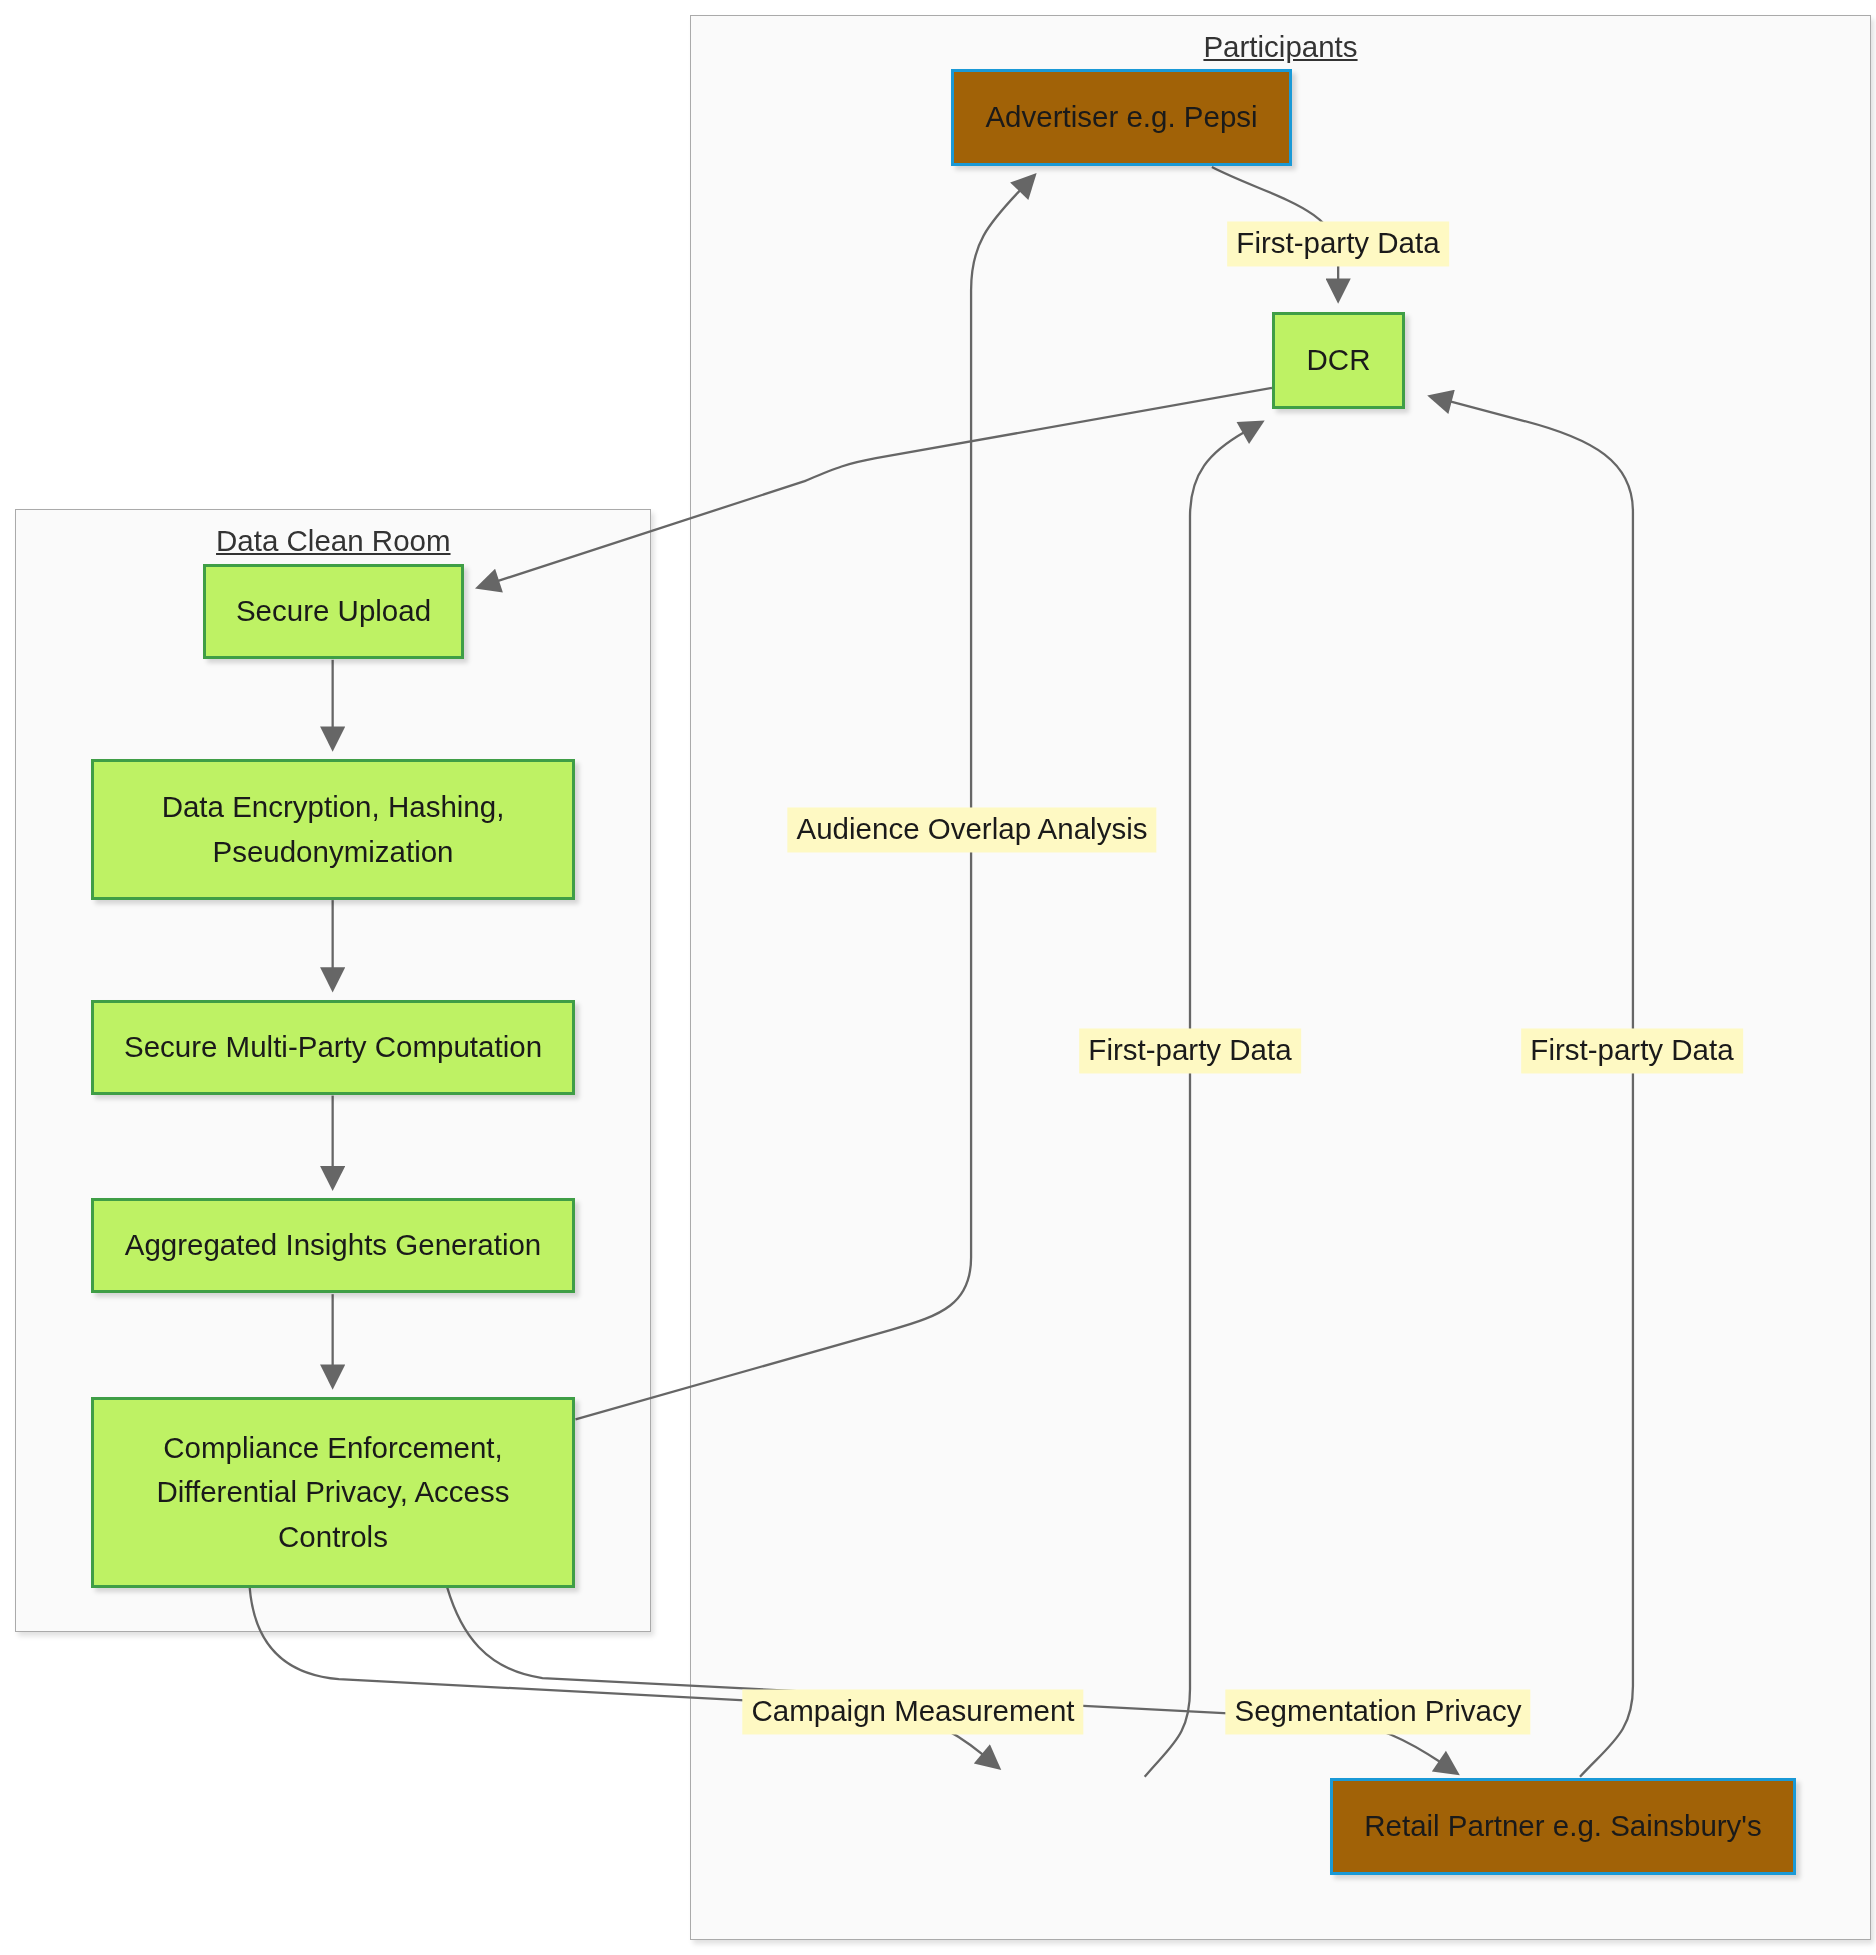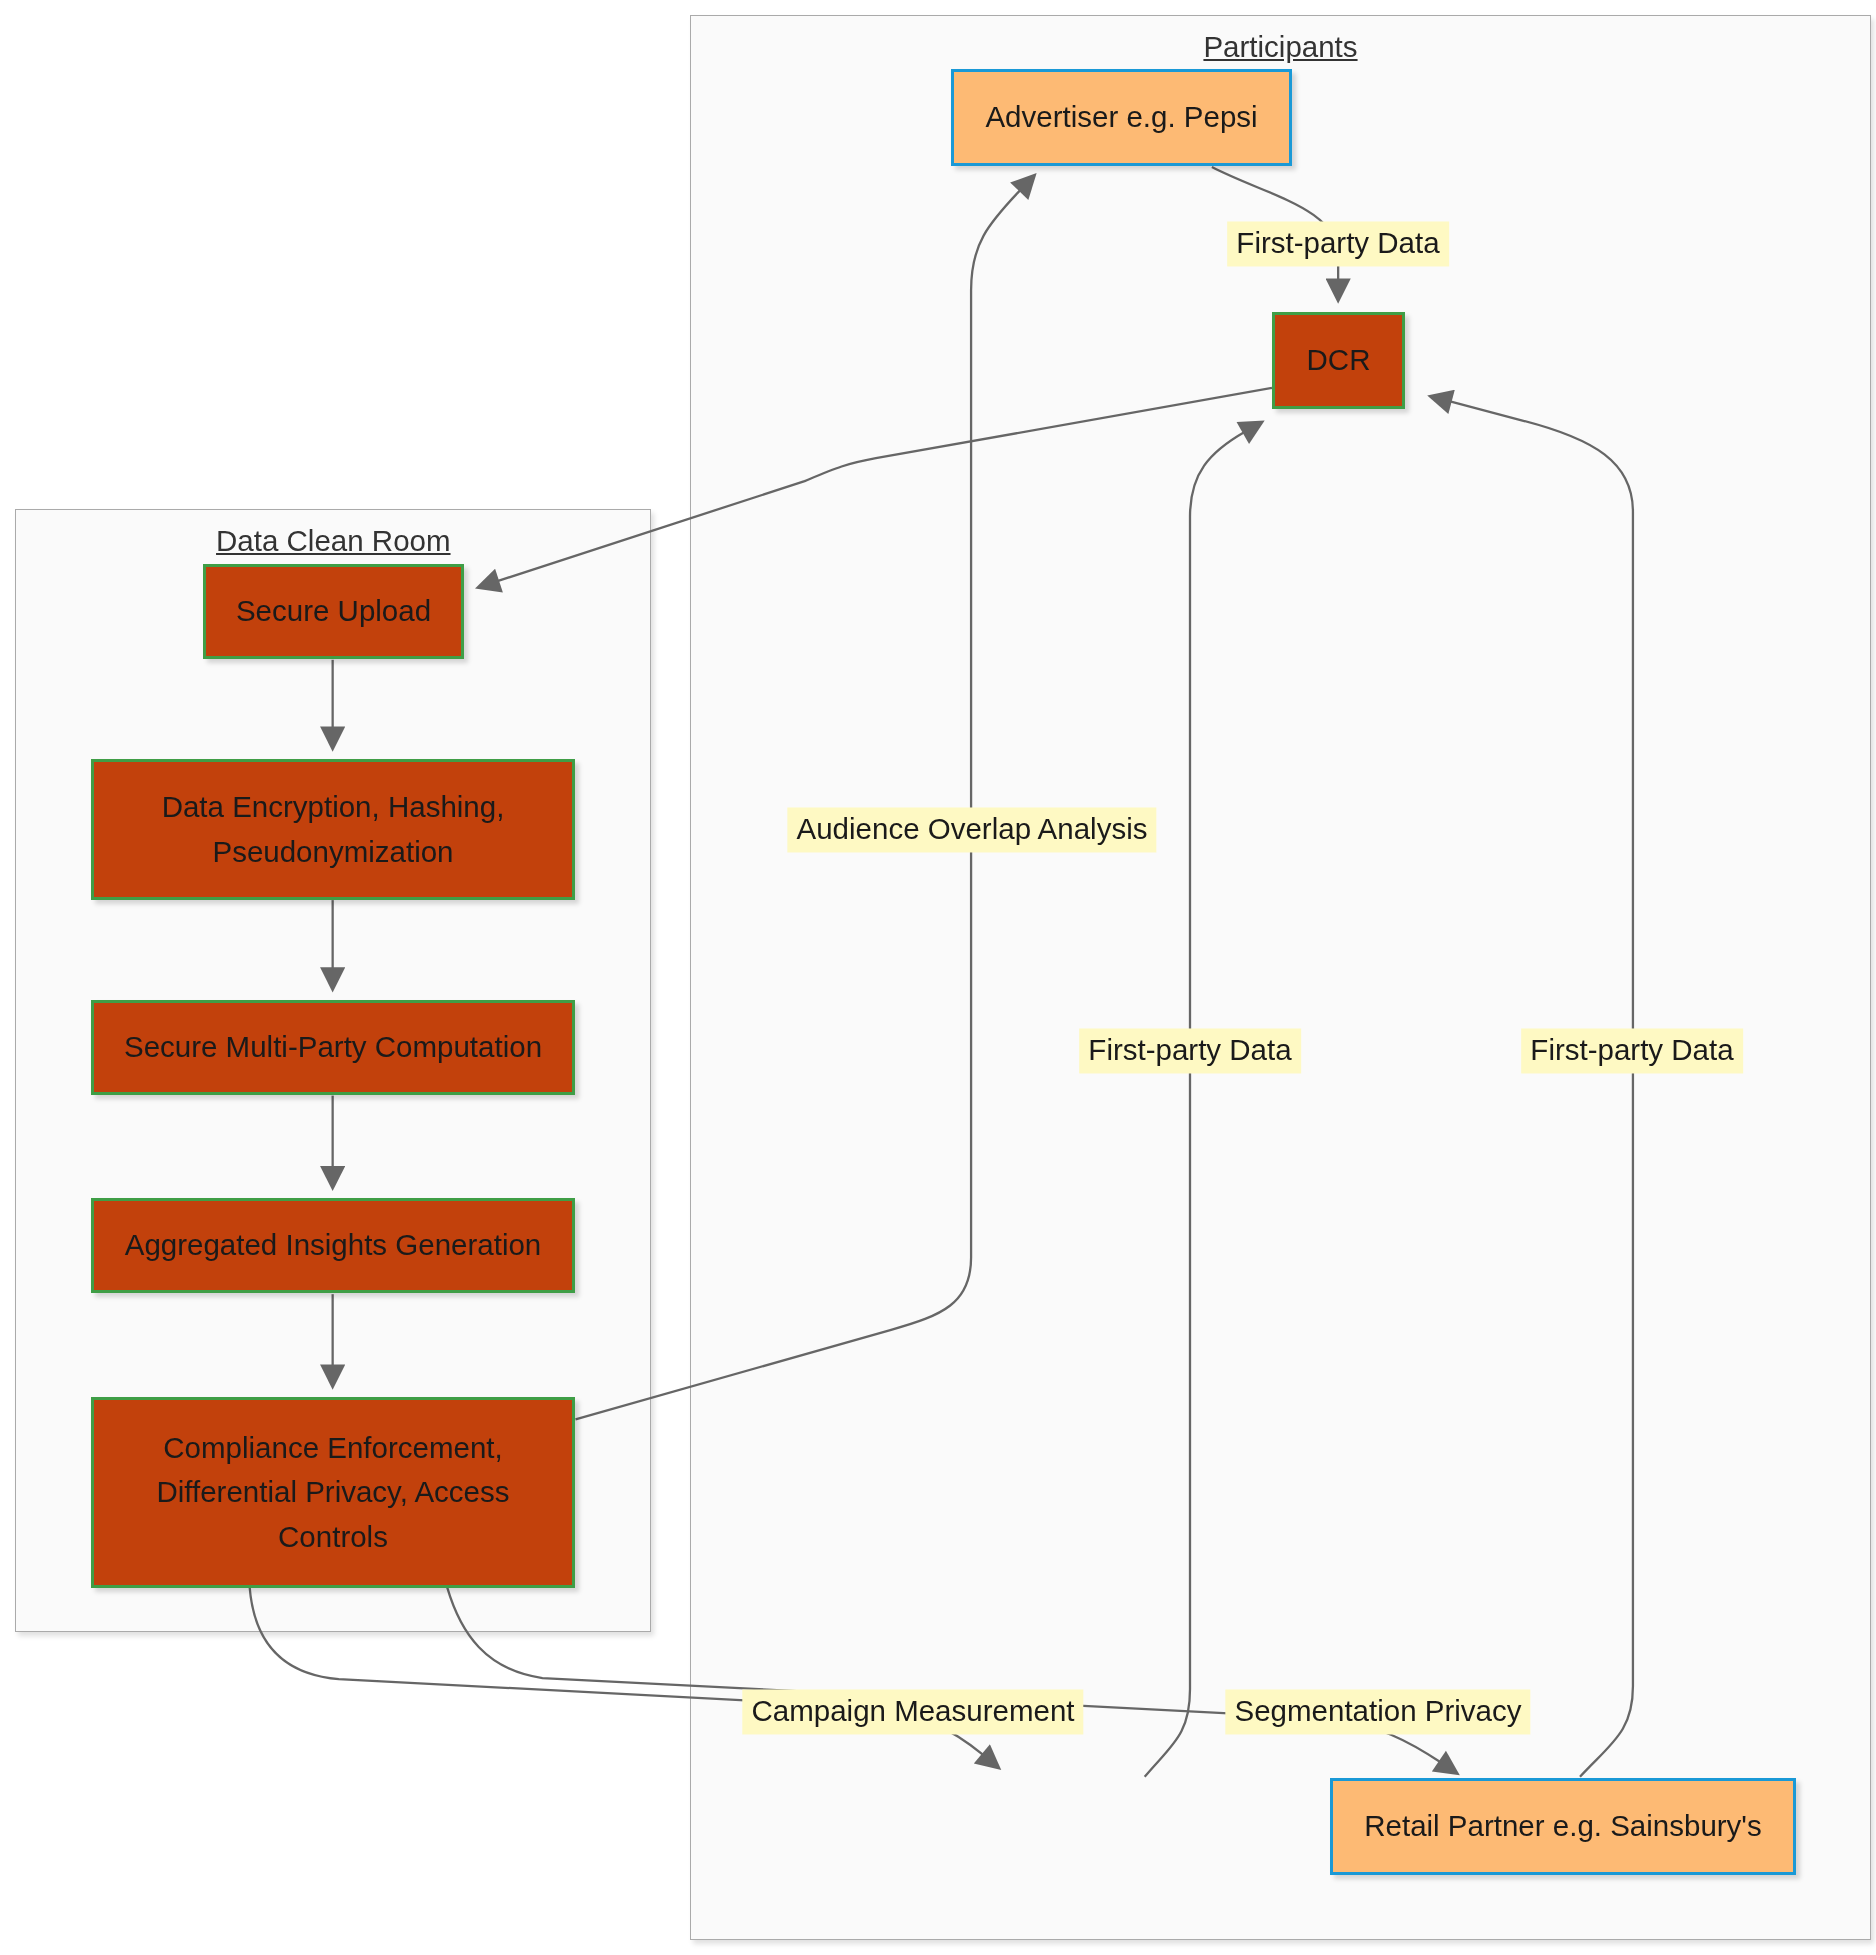--- a/index.html
+++ b/index.html
@@ -38,22 +38,22 @@
   .l-si   { left:1378px; top:1712px; }
 
   
   .node {
     position:absolute; box-sizing:border-box; display:flex;
     align-items:center; justify-content:center; text-align:center;
     font-size:29.5px; line-height:1.5; z-index:4;
     box-shadow:3.6px 4.1px 4.6px rgba(0,0,0,0.15);
   }
   .node span { white-space:pre-line; }
-  .node-blue  { background:#fdba74; border:3.6px solid #1a99d6; }
-  .node-green { background:#c2410c; border:3.6px solid #3f9e46;text-align:center; }
+  .node-blue  { background:#a16207; border:3.6px solid #1a99d6; }
+  .node-green { background:#bef264; border:3.6px solid #3f9e46;text-align:center; }
 
   .n-advertiser { left:951px; top:69px;  width:341px; height:97px; }
   .n-dcr        { left:1272px; top:312px;  width:133px; height:97px; }
   .n-upload     { left:203px;  top:564px; width:261px; height:95px; }
   .n-encryption { left:91px;  top:759px; width:484px; height:141px; }
   .n-smpc       { left:91px;  top:1000px; width:484px; height:95px; }
   .n-aggregated { left:91px;  top:1198px; width:484px; height:95px; }
   .n-compliance { left:91px;  top:1397px; width:484px; height:191px; }
   .n-publisher  { left:854px; top:1778px; width:346px; height:97px; }
   .n-retail     { left:1305px; top:1778px; width:466px; height:97px;margin-left:25px; }

